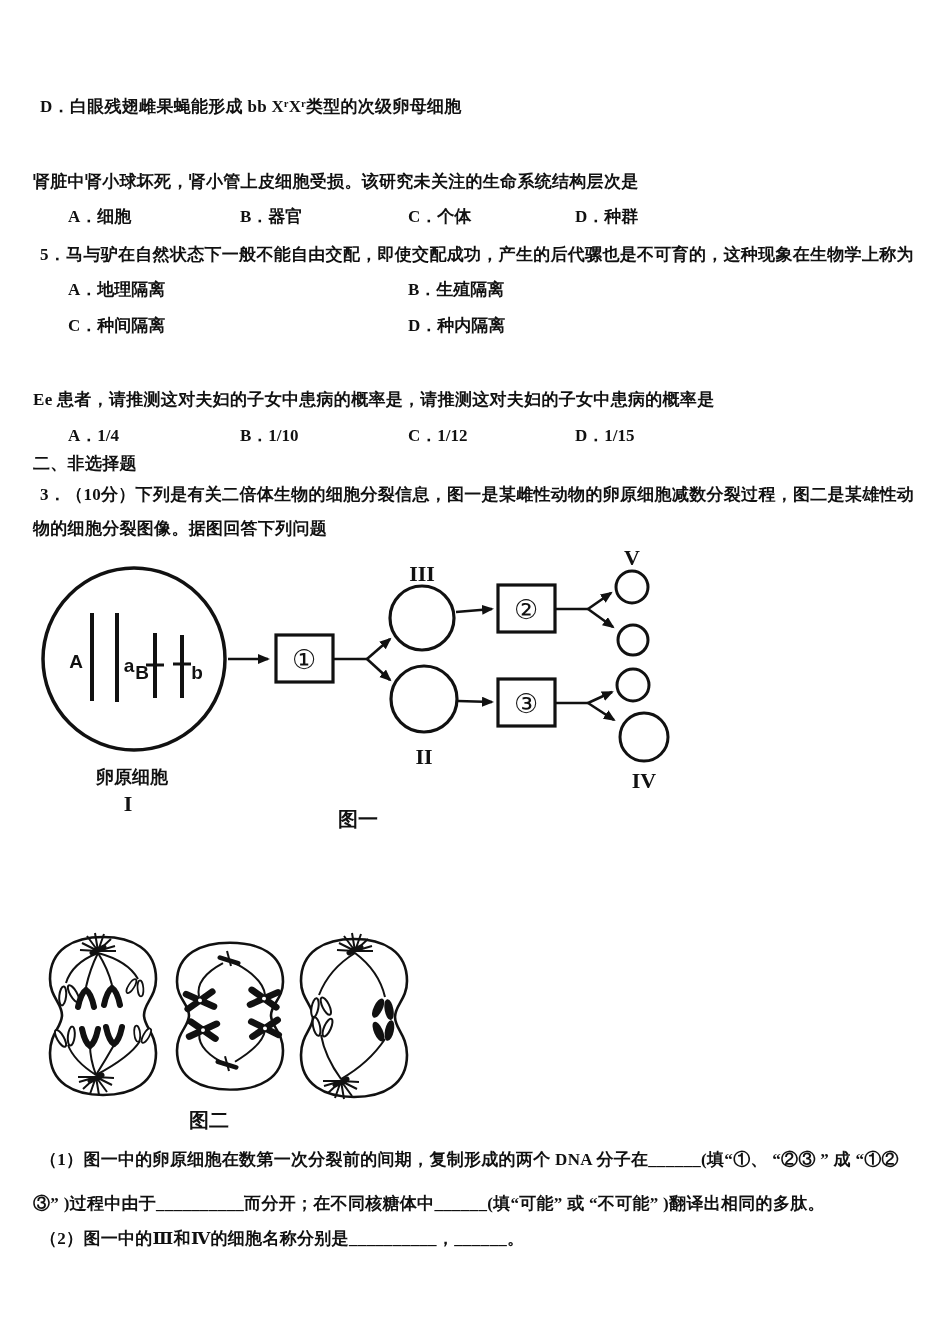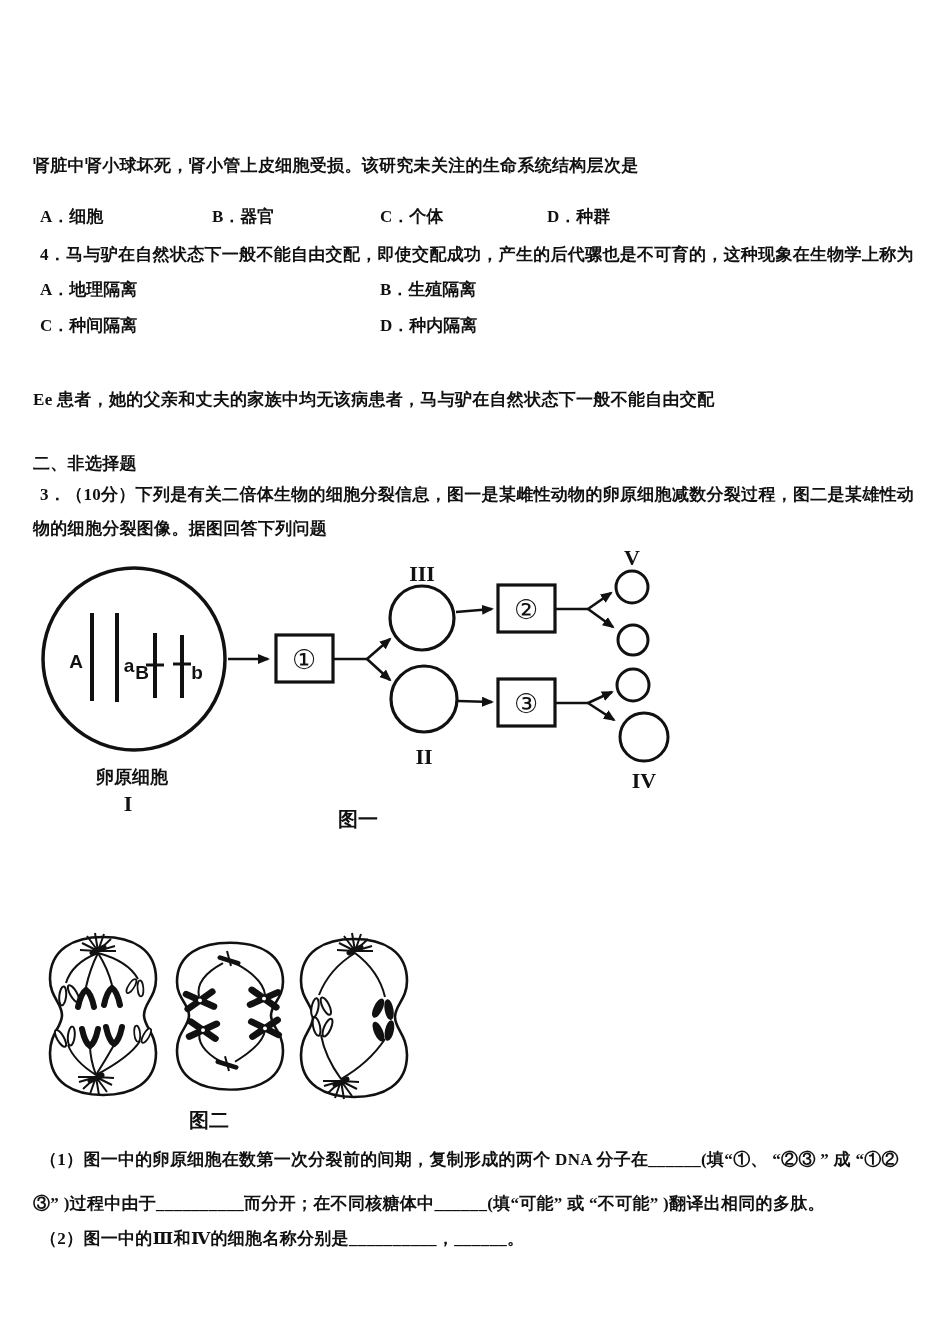--- a/index.html
+++ b/index.html
@@ -5,52 +5,59 @@
   html,body{margin:0;padding:0;background:#e8e8e8;}
   .page{
     position:relative;width:950px;height:1344px;margin:0 auto;
     background:#ffffff;color:#111;
     font-family:"Liberation Serif","DejaVu Serif",serif;
     font-weight:600;font-size:17px;overflow:hidden;
   }
   .ln{position:absolute;left:40px;white-space:nowrap;letter-spacing:0.3px;}
   .ln.cont{left:33px;}
   .optrow{position:absolute;left:40px;height:24px;width:880px;}
-  .optrow span{position:absolute;top:0;white-space:nowrap;}
+  .optrow span{position:absolute;top:0;white-space:nowrap;margin-left:28px;}
   .o0{left:0;} .o1{left:172px;} .o2{left:340px;} .o3{left:507px;text-align:center;}
   .b0{left:0;} .b1{left:340px;}
   svg{position:absolute;overflow:visible;}
   svg text{font-family:"Liberation Serif","DejaVu Serif",serif;fill:#111;}
   .chlbl{font-weight:700;font-size:19px;font-family:"Liberation Sans","DejaVu Sans",sans-serif;}
   .roman{font-weight:700;font-size:22px;}
   .boxnum{font-size:27px;font-weight:400;}
   .cap{font-size:20px;font-weight:600;}
 </style>
 </head>
 <body>
 
 <div class="page">
 
-  <div class="ln cont" style="top:154px">肾脏中肾小球坏死，肾小管上皮细胞受损。该研究未关注的生命系统结构层次是</div>
+  <div class="ln" style="top:95px">D．白眼残翅雌果蝇能形成 bb XʳXʳ类型的次级卵母细胞</div>
+  <div class="ln cont" style="top:170px">肾脏中肾小球坏死，肾小管上皮细胞受损。该研究未关注的生命系统结构层次是</div>
   <div class="optrow" style="top:205px">
     <span class="o0">A．细胞</span>
     <span class="o1">B．器官</span>
     <span class="o2">C．个体</span>
     <span class="o3">D．种群</span>
   </div>
-  <div class="ln" style="top:243px">4．马与驴在自然状态下一般不能自由交配，即使交配成功，产生的后代骡也是不可育的，这种现象在生物学上称为</div>
+  <div class="ln" style="top:243px">5．马与驴在自然状态下一般不能自由交配，即使交配成功，产生的后代骡也是不可育的，这种现象在生物学上称为</div>
   <div class="optrow" style="top:278px">
     <span class="b0">A．地理隔离</span>
     <span class="b1">B．生殖隔离</span>
   </div>
   <div class="optrow" style="top:314px">
     <span class="b0">C．种间隔离</span>
     <span class="b1">D．种内隔离</span>
   </div>
-  <div class="ln cont" style="top:388px">Ee 患者，她的父亲和丈夫的家族中均无该病患者，马与驴在自然状态下一般不能自由交配</div>
+  <div class="ln cont" style="top:388px">Ee 患者，请推测这对夫妇的子女中患病的概率是，请推测这对夫妇的子女中患病的概率是</div>
+  <div class="optrow" style="top:424px">
+    <span class="o0">A．1/4</span>
+    <span class="o1">B．1/10</span>
+    <span class="o2">C．1/12</span>
+    <span class="o3">D．1/15</span>
+  </div>
   <div class="ln cont" style="top:452px">二、非选择题</div>
   <div class="ln" style="top:483px">3．（10分）下列是有关二倍体生物的细胞分裂信息，图一是某雌性动物的卵原细胞减数分裂过程，图二是某雄性动</div>
   <div class="ln cont" style="top:517px">物的细胞分裂图像。据图回答下列问题</div>
 
   <svg style="left:40px;top:545px" width="640" height="290" viewBox="0 0 640 290">
     <defs>
       <marker id="ah" markerUnits="userSpaceOnUse" markerWidth="13" markerHeight="11" refX="10" refY="5" orient="auto">
         <path d="M0,0 L12,5 L0,10 z" fill="#111"></path>
       </marker>
     </defs>

